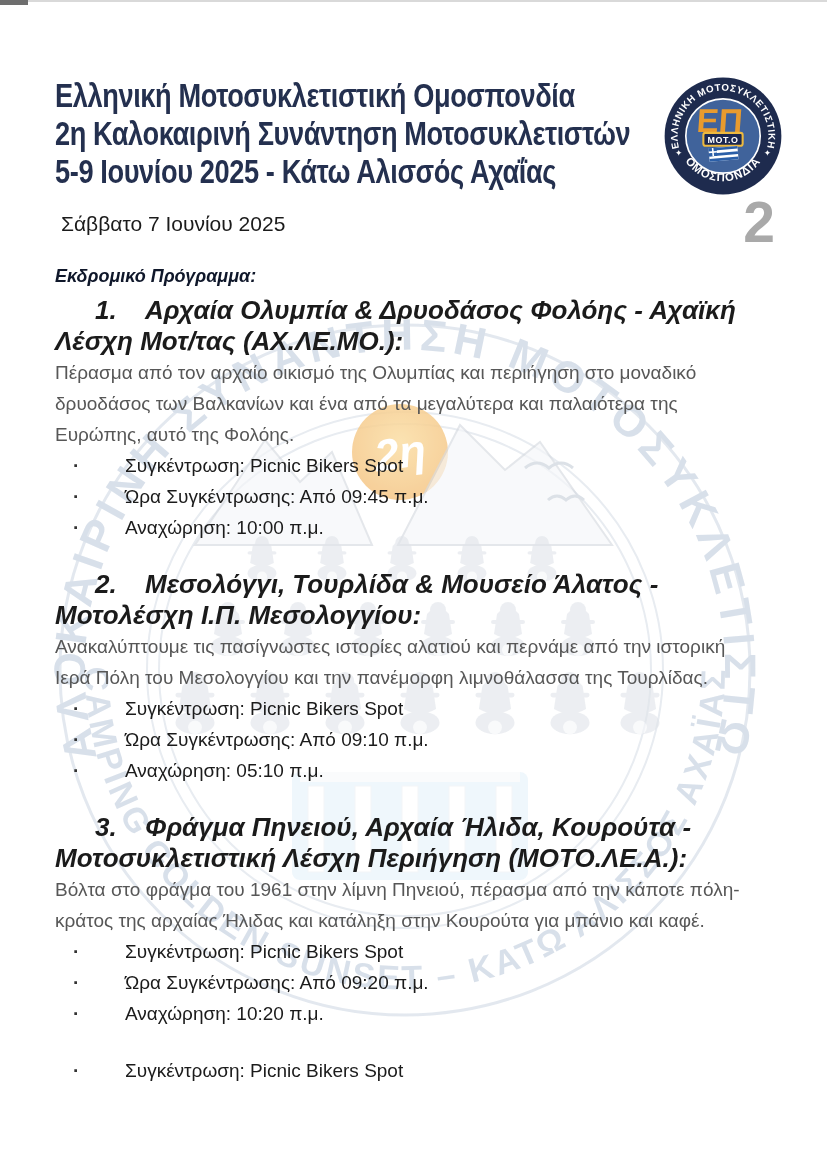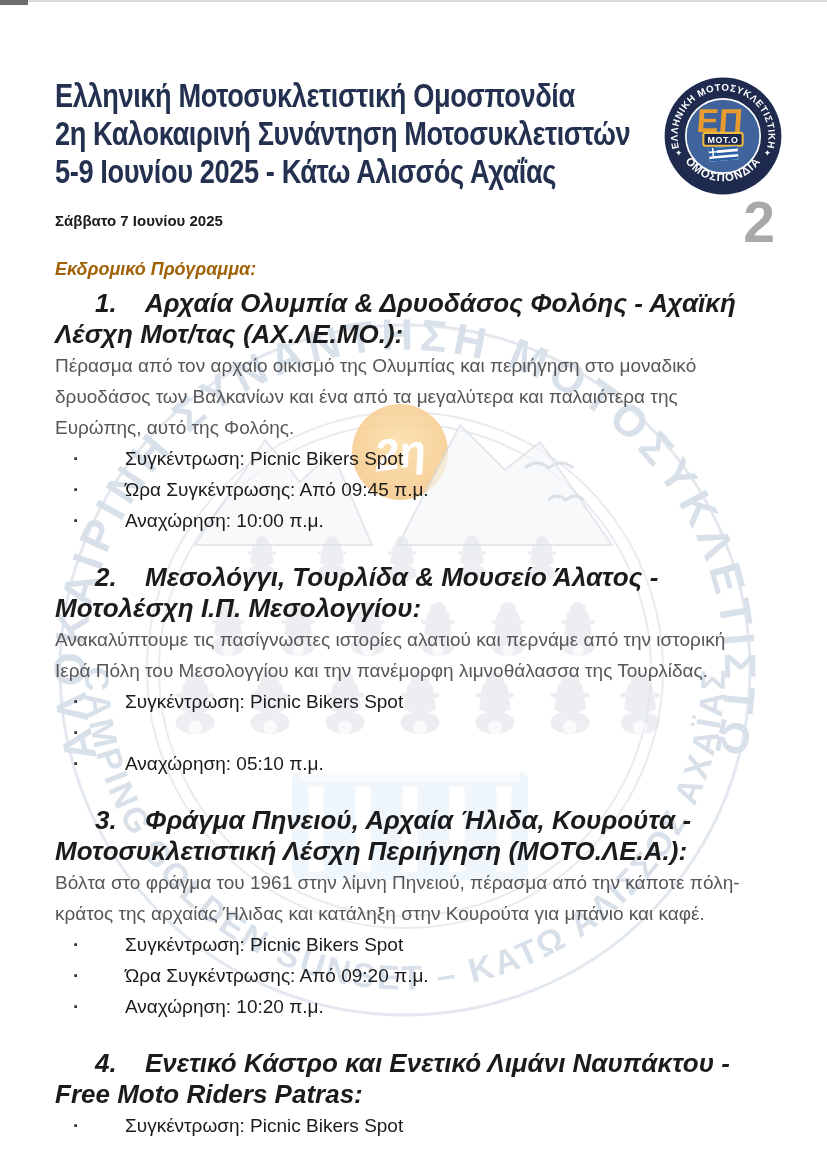--- a/index.html
+++ b/index.html
@@ -20,28 +20,28 @@
   .content{position:relative;z-index:1;padding:0 46px 0 55px;}
 
   
   .header-block{margin:0;padding-top:76px;color:var(--header-navy);}
   .header-line{display:block;font-weight:800;font-size:34px;line-height:38px;white-space:nowrap;}
   .header-line>span{display:inline-block;transform:scaleX(0.80);transform-origin:0 50%;letter-spacing:-0.5px;}
 
   .logo-wrap{position:absolute;top:74px;right:42px;width:124px;height:124px;}
 
   .date-row{margin-top:22px;}
-  .date-heading{font-size:15px;font-weight:700;color:var(--text-black);margin:0;}
+  .date-heading{font-size:21px;font-weight:400;color:var(--text-black);margin:6px;}
   .page-number{
     position:absolute;top:194px;right:52px;font-size:57px;line-height:1;
     font-weight:700;color:var(--page-number-gray);
   }
 
   .section-title{
-    margin:30px 0 0 0;font-size:18px;font-weight:700;font-style:italic;color:#a16207;
+    margin:30px 0 0 0;font-size:18px;font-weight:700;font-style:italic;color:#0f172a;
   }
 
   
   .program-list{margin-top:8px;}
   .item{margin-top:26px;font-size:19px;line-height:31px;}
   .item:first-child{margin-top:4px;}
   .item-heading{margin:0;font-size:26px;line-height:31px;font-weight:700;color:var(--text-black);text-indent:40px;font-style:italic;}
   .item-number{display:inline-block;width:50px;text-indent:0;}
   .item-desc{margin:0;max-width:692px;color:var(--text-gray);font-weight:400;}
   .bullets{margin:0;}
@@ -168,20 +168,21 @@
   <section class="item">
     <h3 class="item-heading"><span class="item-number">2.</span><span class="item-title">Μεσολόγγι, Τουρλίδα &amp; Μουσείο Άλατος - Μοτολέσχη Ι.Π. Μεσολογγίου:</span></h3>
     <p class="item-desc">Ανακαλύπτουμε τις πασίγνωστες ιστορίες αλατιού και περνάμε από την ιστορική Ιερά Πόλη του Μεσολογγίου και την πανέμορφη λιμνοθάλασσα της Τουρλίδας.</p>
     <div class="bullets">
             <div class="bullet-row">
               <span class="bullet-dot">·</span>
               <span class="bullet-text">Συγκέντρωση: Picnic Bikers Spot</span>
             </div>
             <div class="bullet-row">
               <span class="bullet-dot">·</span>
+              <span class="bullet-text">Ώρα Συγκέντρωσης: Από 09:10 π.μ.</span>
             </div>
             <div class="bullet-row">
               <span class="bullet-dot">·</span>
               <span class="bullet-text">Αναχώρηση: 05:10 π.μ.</span>
             </div>
           </div>
   </section>
 
   <section class="item">
     <h3 class="item-heading"><span class="item-number">3.</span><span class="item-title">Φράγμα Πηνειού, Αρχαία Ήλιδα, Κουρούτα - Μοτοσυκλετιστική Λέσχη Περιήγηση (ΜΟΤΟ.ΛΕ.Α.):</span></h3>
@@ -196,21 +197,20 @@
               <span class="bullet-text">Ώρα Συγκέντρωσης: Από 09:20 π.μ.</span>
             </div>
             <div class="bullet-row">
               <span class="bullet-dot">·</span>
               <span class="bullet-text">Αναχώρηση: 10:20 π.μ.</span>
             </div>
           </div>
   </section>
 
   <section class="item">
-    <h3 class="item-heading"><span class="item-number">4.</span><span class="item-title">Ενετικό Κάστρο και Ενετικό Λιμάνι Ναυπάκτου - Free Moto Riders Patras:</span></h3>
     <div class="bullets">
             <div class="bullet-row">
               <span class="bullet-dot">·</span>
               <span class="bullet-text">Συγκέντρωση: Picnic Bikers Spot</span>
             </div>
           </div>
   </section>
 </main>
   </div>
 

